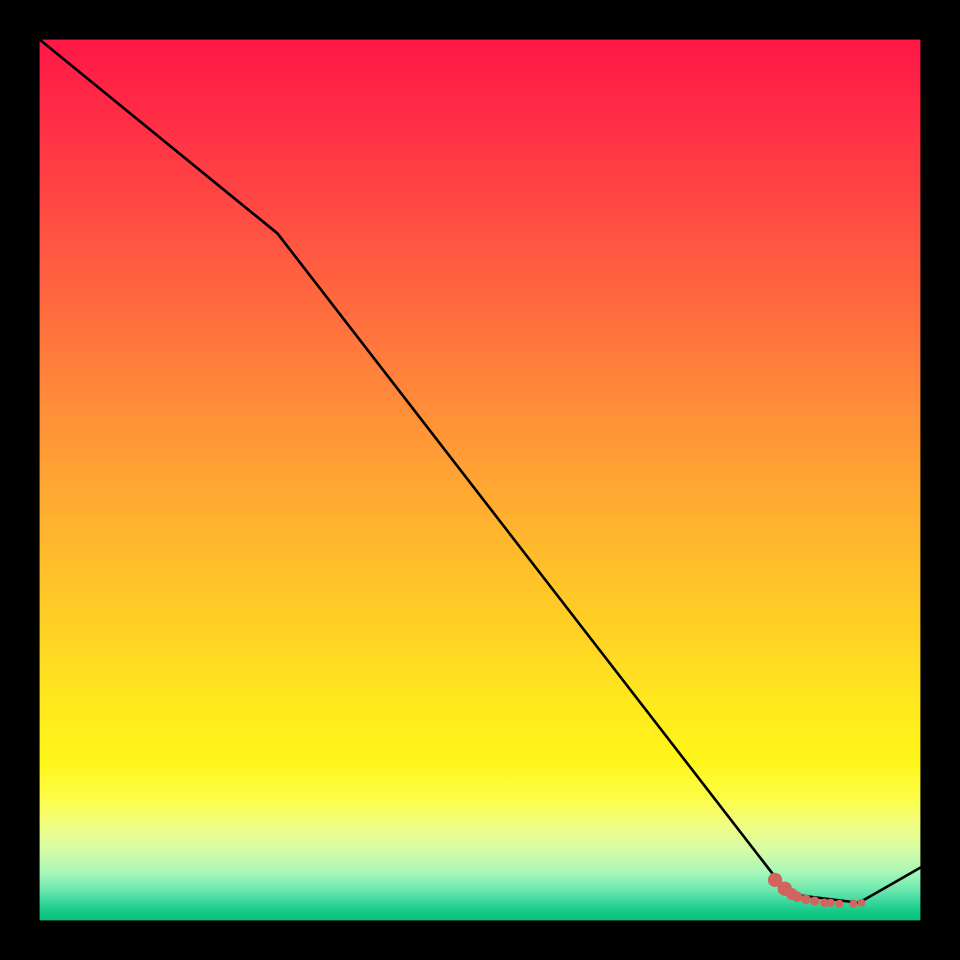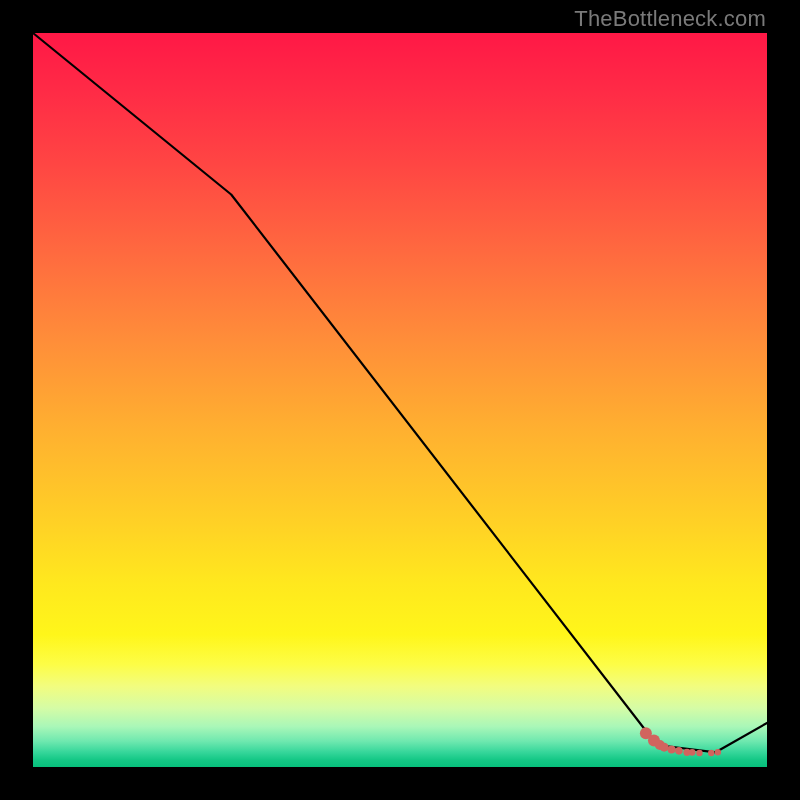--- a/index.html
+++ b/index.html
@@ -61,21 +61,20 @@
     font-size: 22px;
     font-weight: 400;
     letter-spacing: 0.2px;
     user-select: none;
   }
 </style>
 </head>
 <body>
 
 <div class="frame">
-  <div class="watermark">TheBottleneck.com</div>
 
   <div class="plot">
     <svg id="chart-svg" viewBox="0 0 734 734" preserveAspectRatio="none">
       <path id="curve-path" fill="none" stroke-width="2.2" stroke-linejoin="round" stroke-linecap="round" d="M0.00 0.00 L198.18 161.48 L623.90 711.98 L682.62 719.32 L734.00 689.96" stroke="#000000"></path>
       <g id="markers-group">
           <circle cx="612.89" cy="700.24" r="6.00" fill="#d1645e"></circle>
           <circle cx="620.96" cy="707.58" r="6.00" fill="#d1645e"></circle>
           <circle cx="626.84" cy="711.98" r="5.00" fill="#d1645e"></circle>
           <circle cx="631.24" cy="714.18" r="4.50" fill="#d1645e"></circle>
           <circle cx="638.58" cy="716.38" r="4.00" fill="#d1645e"></circle>

